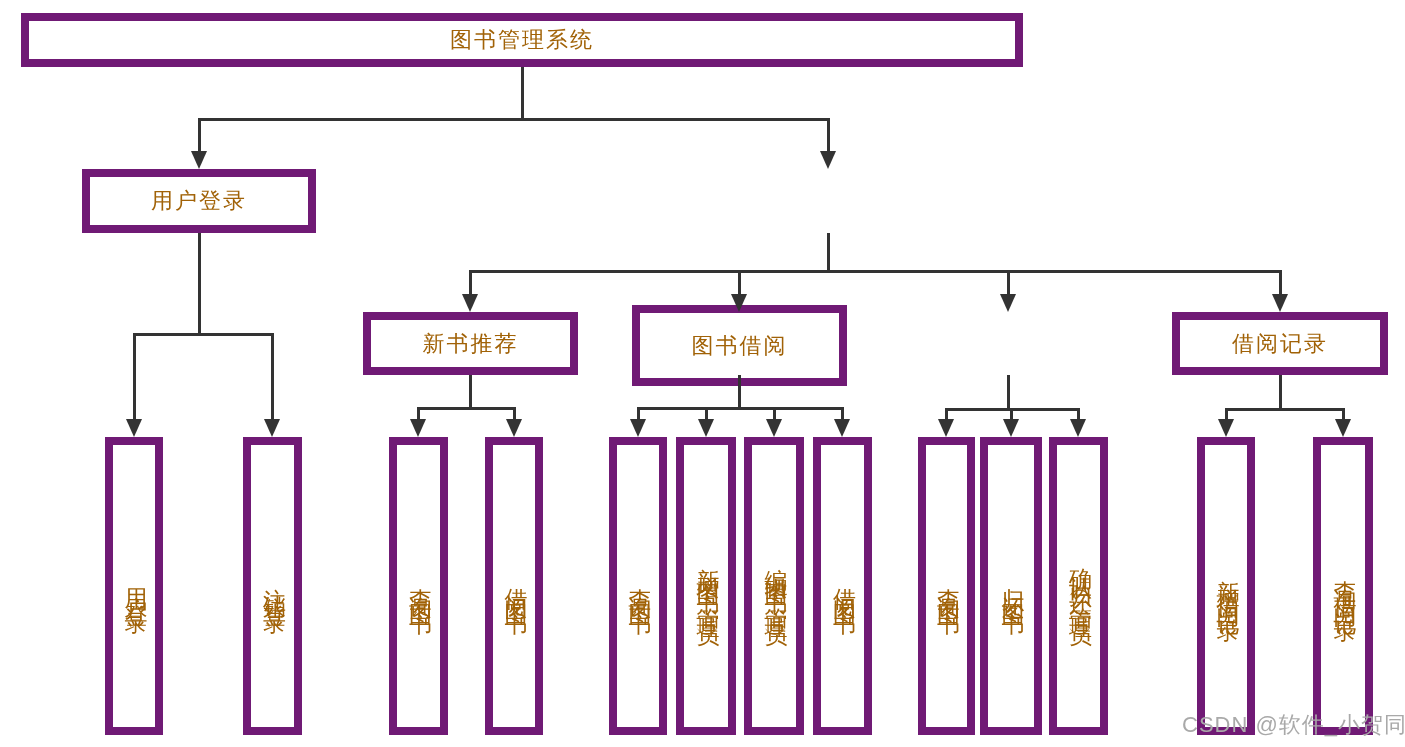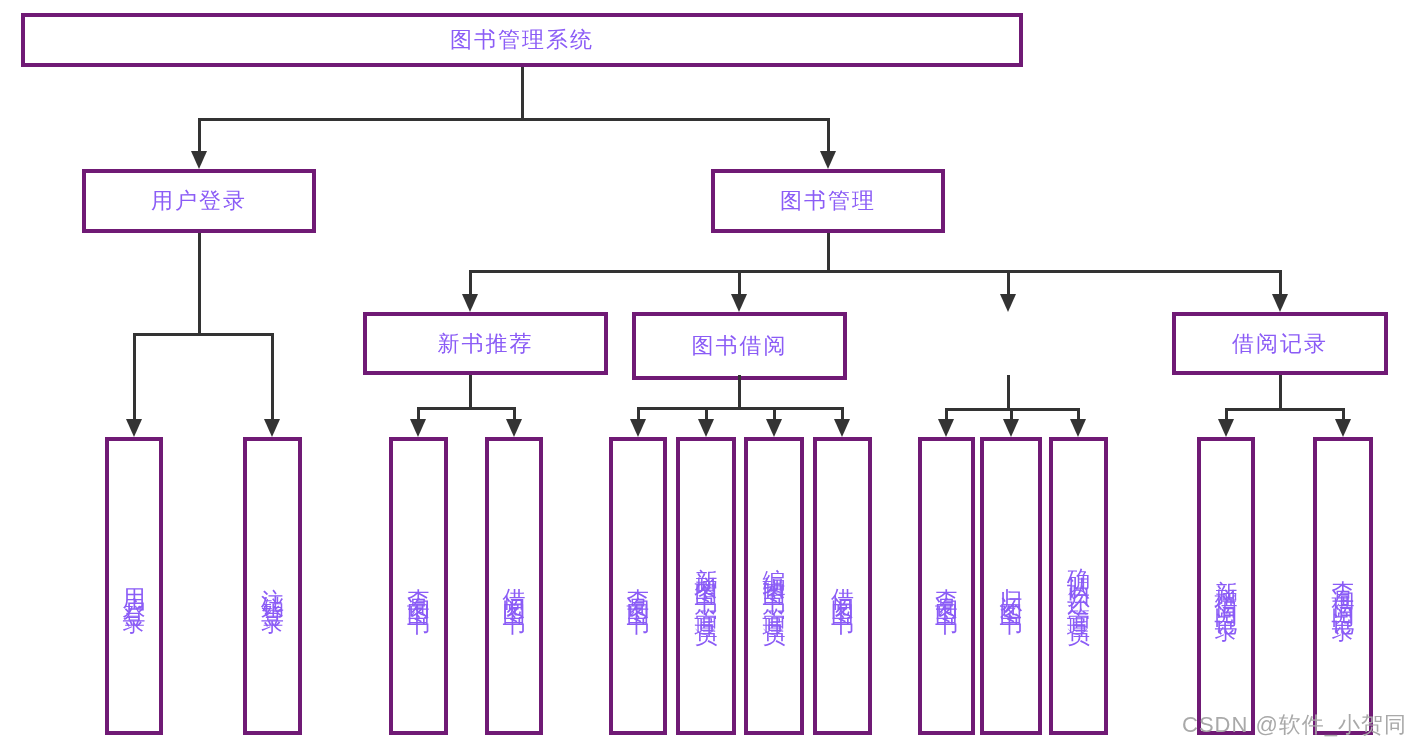--- a/index.html
+++ b/index.html
@@ -1,23 +1,23 @@
 <!DOCTYPE html>
 <html><head>
 <meta charset="utf-8">
 <style>
   html,body{margin:0;padding:0;background:#ffffff;}
   #canvas{
     position:relative;width:1405px;height:747px;background:#ffffff;
     font-family:"Liberation Sans",sans-serif;color:#333333;overflow:hidden;
   }
   .box{
-    position:absolute;box-sizing:border-box;border:4px solid #701a75;background:#ffffff;
+    position:absolute;box-sizing:border-box;border:8px solid #701a75;background:#ffffff;
     display:flex;align-items:center;justify-content:center;
-    font-size:22px;color:#8b5cf6;letter-spacing:2px;
+    font-size:22px;color:#a16207;letter-spacing:2px;font-family:Liberation Mono, monospace;
   }
   .box.leaf{
     writing-mode:vertical-rl;text-orientation:mixed;
     font-size:23px;letter-spacing:8px;line-height:1;
     padding:4px 0;
   }
   .cline{position:absolute;background:#333333;}
   .arrow{
     position:absolute;width:0;height:0;
     border-left:8px solid transparent;border-right:8px solid transparent;
@@ -29,24 +29,23 @@
   }
 </style>
 </head>
 <body>
 
 <div id="canvas">
 
   <div class="box" style="left:21px;top:13px;width:1002px;height:54px;">图书管理系统</div>
 
   <div class="box" style="left:82px;top:169px;width:234px;height:64px;">用户登录</div>
-  <div class="box" style="left:711px;top:169px;width:234px;height:64px;">图书管理</div>
 
-  <div class="box" style="left:363px;top:312px;width:245px;height:63px;">新书推荐</div>
-  <div class="box" style="left:632px;top:312px;width:215px;height:68px;">图书借阅</div>
+  <div class="box" style="left:363px;top:312px;width:215px;height:63px;">新书推荐</div>
+  <div class="box" style="left:632px;top:305px;width:215px;height:81px;">图书借阅</div>
   <div class="box" style="left:1172px;top:312px;width:216px;height:63px;">借阅记录</div>
 
   <div class="box leaf" style="left:105px;top:437px;width:58px;height:298px;">用户登录</div>
   <div class="box leaf" style="left:243px;top:437px;width:59px;height:298px;">注销登录</div>
 
   <div class="box leaf" style="left:389px;top:437px;width:59px;height:298px;">查询图书</div>
   <div class="box leaf" style="left:485px;top:437px;width:58px;height:298px;">借阅图书</div>
 
   <div class="box leaf" style="left:609px;top:437px;width:58px;height:298px;">查询图书</div>
   <div class="box leaf" style="left:676px;top:437px;width:60px;height:298px;">新增图书（管理员）</div>

